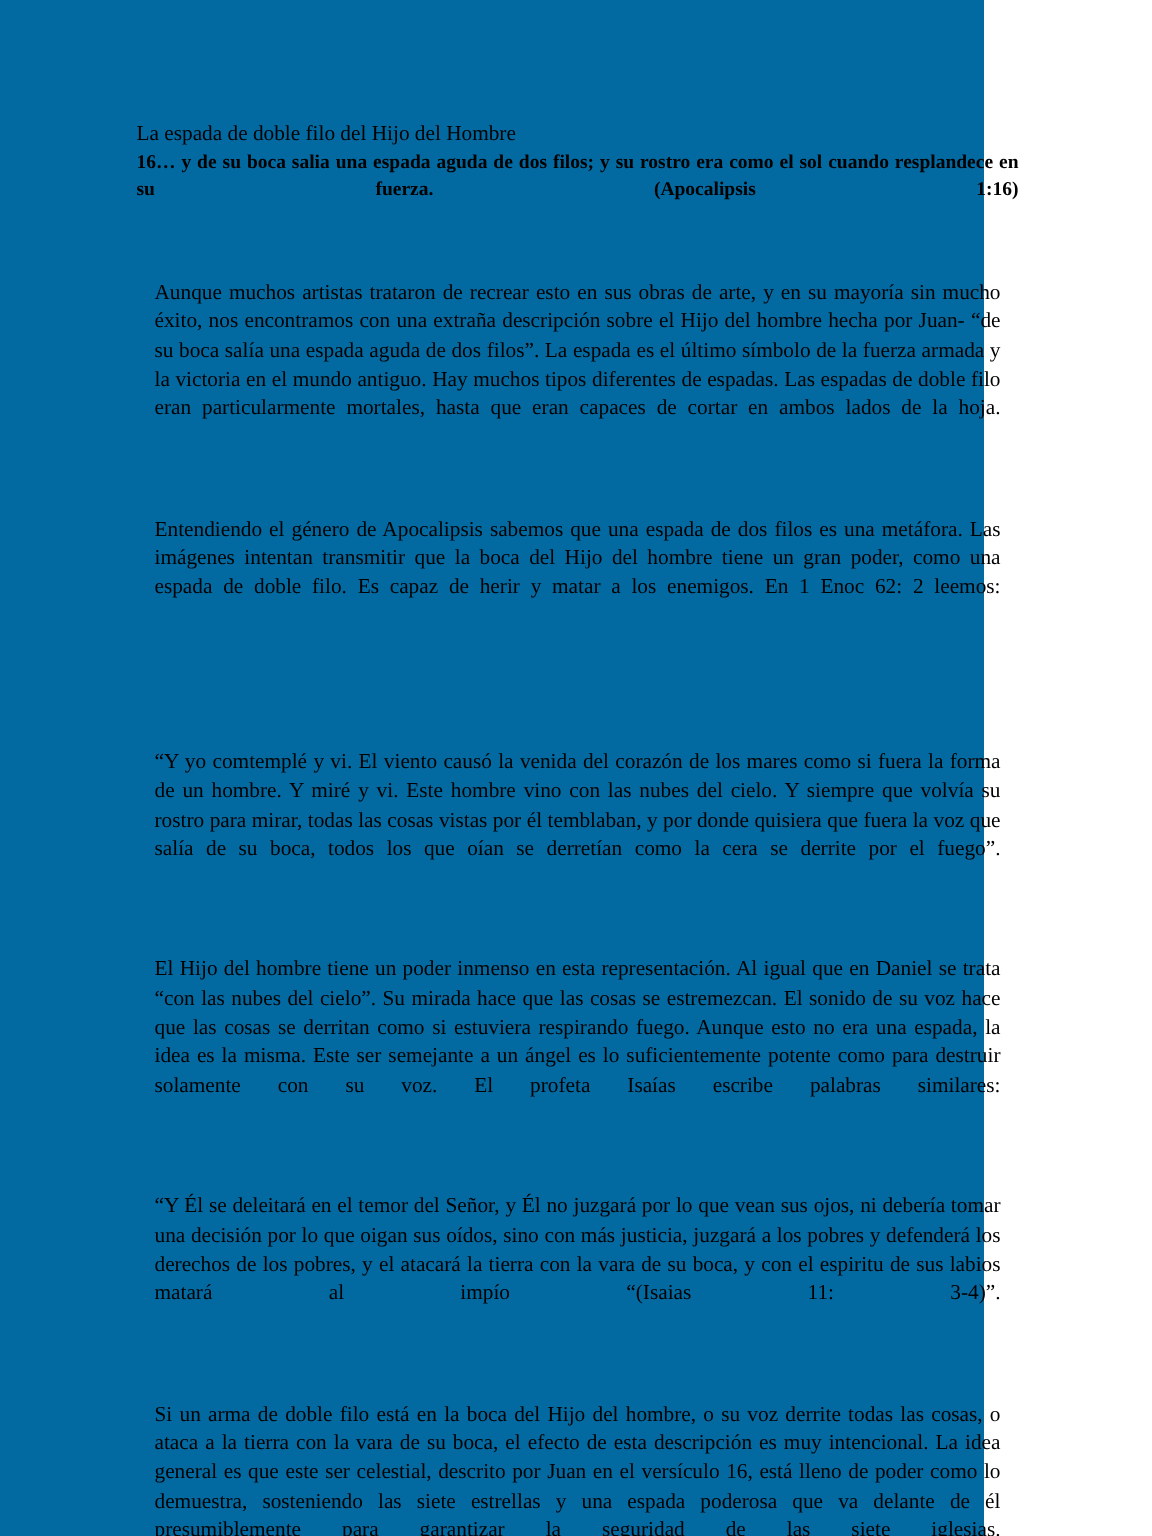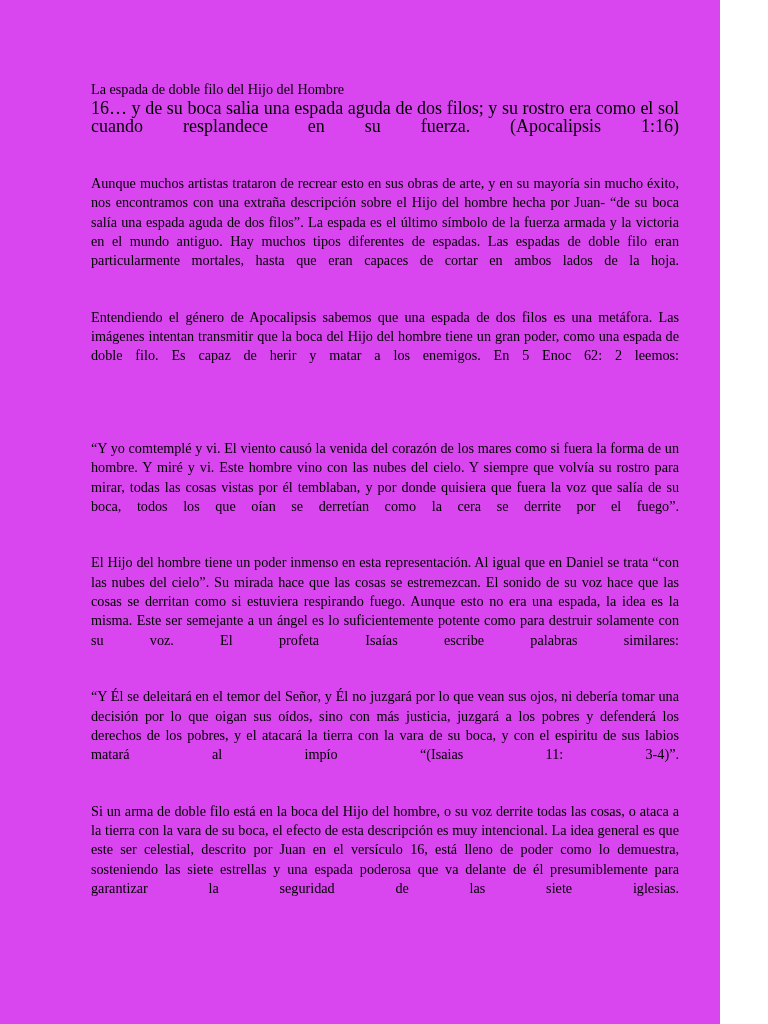--- a/index.html
+++ b/index.html
@@ -10,48 +10,49 @@
   body {
     width: 768px;
     height: 1024px;
     overflow: hidden;
     font-family: "Liberation Serif", "DejaVu Serif", serif;
     color: #000000;
     -webkit-font-smoothing: antialiased;
   }
   .page {
     position: relative;
-    width: 720px;
+    width: 656px;
     height: 1024px;
-    background: #d946ef;
+    background: #0369a1;
     box-sizing: border-box;
   }
   .content {
     position: absolute;
     left: 91px;
     top: 80px;
     width: 588px;
   }
   .header-block {
     font-size: 14.2px;
     line-height: 18.6px;
     text-align: left;
   }
   .header-line {
     display: block;
     white-space: pre-wrap;
   }
   .verse-block {
-    font-size: 18px;
+    font-size: 13px;
     line-height: 18.8px;
     text-align: justify;
     text-justify: inter-word;
+    font-weight: bold;
   }
   p.para {
-    margin: 0;
+    margin: 12px;
     font-size: 14.2px;
     line-height: 19.3px;
     text-align: justify;
     text-justify: inter-word;
   }
   p.para.quote {
     text-align: justify;
   }
   .gap {
     height: 19px;
@@ -77,21 +78,21 @@
       <span class="header-line">La espada de doble filo del Hijo del Hombre</span>
     </div>
 
     <div class="verse-block">16… y de su boca salia una espada aguda de dos filos; y su rostro era como el sol cuando resplandece en su fuerza. (Apocalipsis 1:16)</div>
 
     <div class="gap"></div>
 
     <p class="para">Aunque muchos artistas trataron de recrear esto en sus obras de arte, y en su mayoría sin mucho éxito, nos encontramos con una extraña descripción sobre el Hijo del hombre hecha por Juan- “de su boca salía una espada aguda de dos filos”. La espada es el último símbolo de la fuerza armada y la victoria en el mundo antiguo. Hay muchos tipos diferentes de espadas. Las espadas de doble filo eran particularmente mortales, hasta que eran capaces de cortar en ambos lados de la hoja.</p>
     <div class="gap-sm"></div>
 
-    <p class="para">Entendiendo el género de Apocalipsis sabemos que una espada de dos filos es una metáfora. Las imágenes intentan transmitir que la boca del Hijo del hombre tiene un gran poder, como una espada de doble filo. Es capaz de herir y matar a los enemigos. En 5 Enoc 62: 2 leemos:</p>
+    <p class="para">Entendiendo el género de Apocalipsis sabemos que una espada de dos filos es una metáfora. Las imágenes intentan transmitir que la boca del Hijo del hombre tiene un gran poder, como una espada de doble filo. Es capaz de herir y matar a los enemigos. En 1 Enoc 62: 2 leemos:</p>
     <div class="gap-sm"></div>
 
     <div class="gap-sm"></div>
 
     <div class="gap-sm"></div>
 
     <p class="para quote">“Y yo comtemplé y vi. El viento causó la venida del corazón de los mares como si fuera la forma de un hombre. Y miré y vi. Este hombre vino con las nubes del cielo. Y siempre que volvía su rostro para mirar, todas las cosas vistas por él temblaban, y por donde quisiera que fuera la voz que salía de su boca, todos los que oían se derretían como la cera se derrite por el fuego”.</p>
     <div class="gap-sm"></div>
 
     <p class="para">El Hijo del hombre tiene un poder inmenso en esta representación. Al igual que en Daniel se trata “con las nubes del cielo”. Su mirada hace que las cosas se estremezcan. El sonido de su voz hace que las cosas se derritan como si estuviera respirando fuego. Aunque esto no era una espada, la idea es la misma. Este ser semejante a un ángel es lo suficientemente potente como para destruir solamente con su voz. El profeta Isaías escribe palabras similares:</p>

